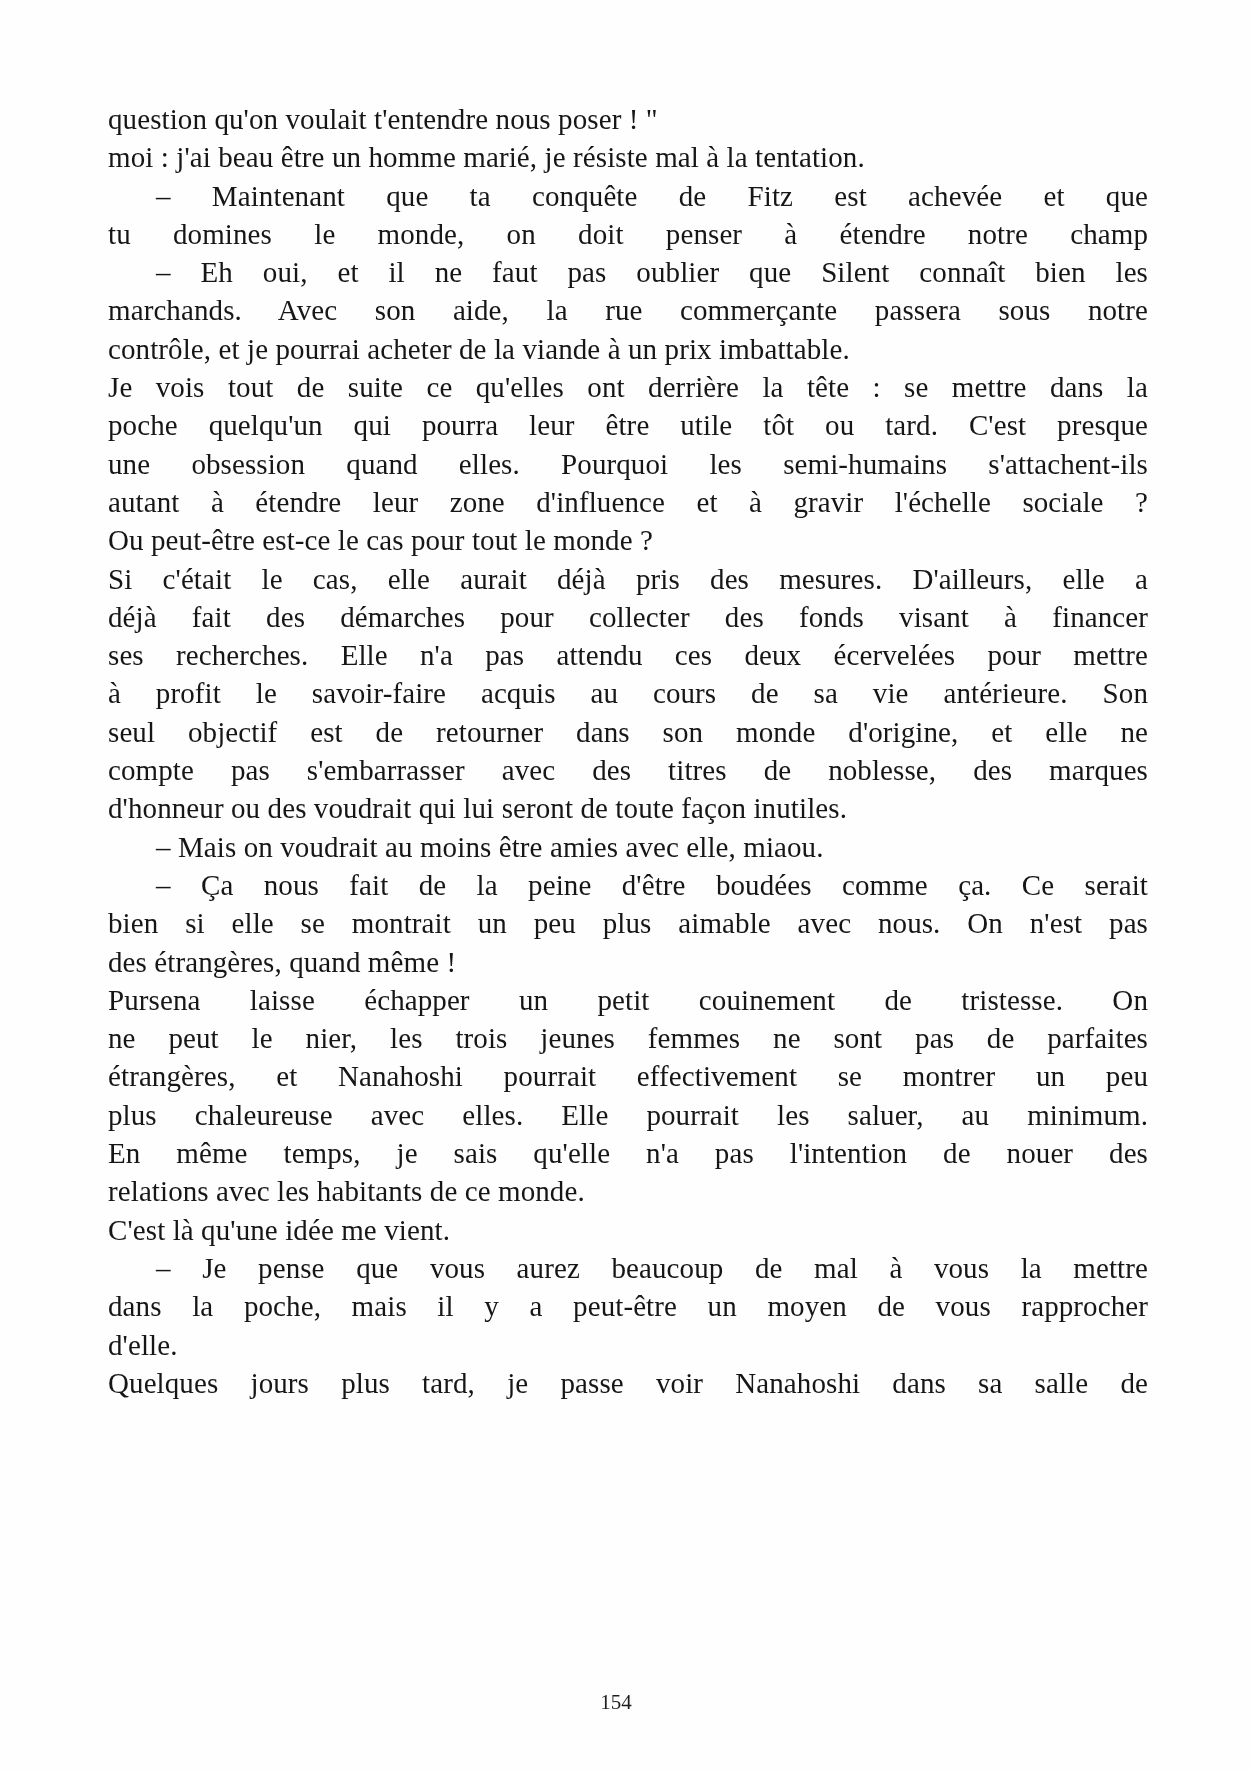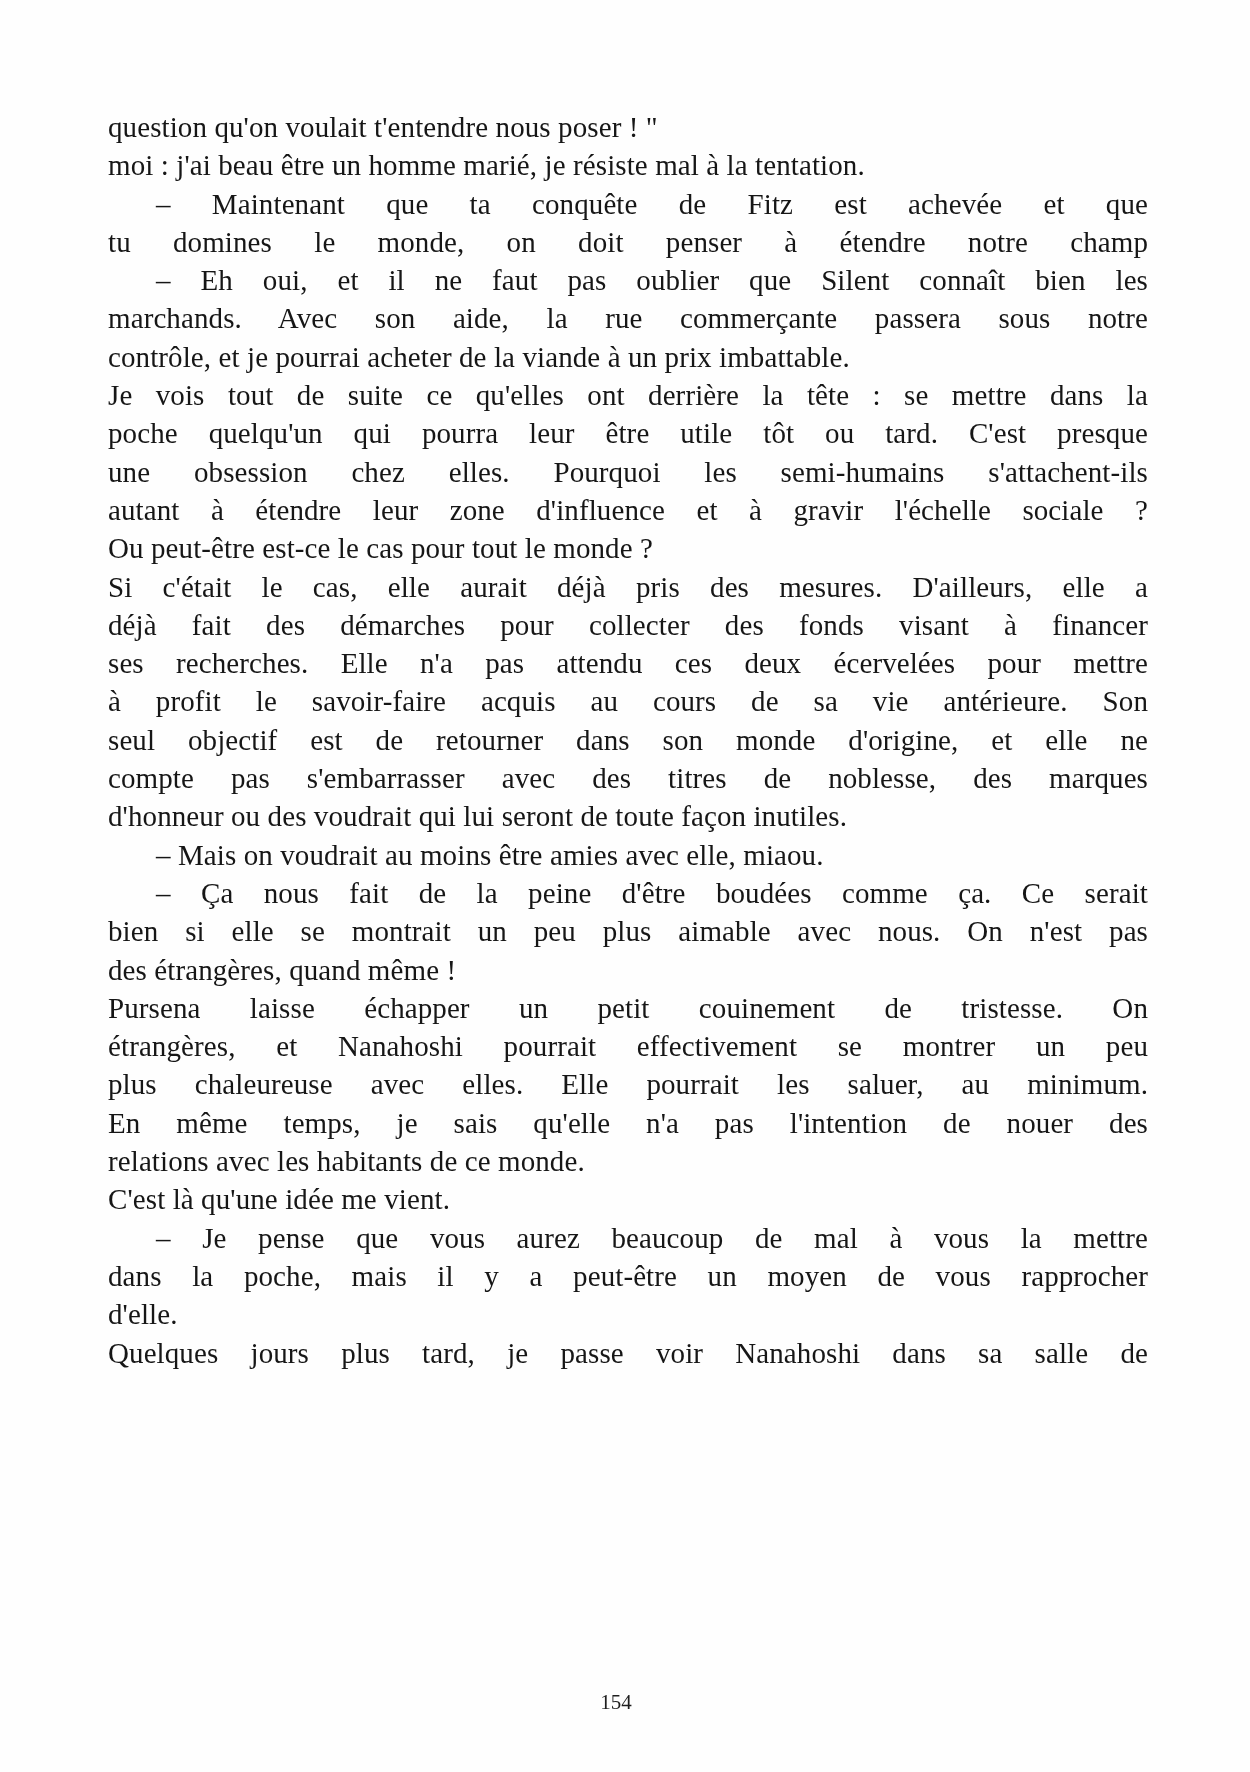--- a/index.html
+++ b/index.html
@@ -14,21 +14,20 @@
     background: #fefefe;
     font-family: "Liberation Serif", "DejaVu Serif", serif;
     color: #161616;
     overflow: hidden;
   }
   .text-block {
     position: absolute;
     left: 108px;
     top: 100px;
     width: 1040px;
-    margin-top: 8px;
   }
   .line {
     font-size: 29px;
     line-height: 38.3px;
     height: 38.3px;
     overflow: hidden;
     text-align: justify;
     text-align-last: justify;
     letter-spacing: 0.1px;
     white-space: normal;
@@ -56,35 +55,36 @@
   <div class="text-block">
       <div class="line end">question qu'on voulait t'entendre nous poser ! "</div>
       <div class="line end">moi : j'ai beau être un homme marié, je résiste mal à la tentation.</div>
       <div class="line indent">– Maintenant que ta conquête de Fitz est achevée et que</div>
       <div class="line">tu domines le monde, on doit penser à étendre notre champ</div>
       <div class="line indent">– Eh oui, et il ne faut pas oublier que Silent connaît bien les</div>
       <div class="line">marchands. Avec son aide, la rue commerçante passera sous notre</div>
       <div class="line end">contrôle, et je pourrai acheter de la viande à un prix imbattable.</div>
       <div class="line">Je vois tout de suite ce qu'elles ont derrière la tête : se mettre dans la</div>
       <div class="line">poche quelqu'un qui pourra leur être utile tôt ou tard. C'est presque</div>
-      <div class="line">une obsession chez elles. Pourquoi les semi-humains s'attachent-ils</div>
+      <div class="line">une obsession quand elles. Pourquoi les semi-humains s'attachent-ils</div>
       <div class="line">autant à étendre leur zone d'influence et à gravir l'échelle sociale ?</div>
       <div class="line end">Ou peut-être est-ce le cas pour tout le monde ?</div>
       <div class="line">Si c'était le cas, elle aurait déjà pris des mesures. D'ailleurs, elle a</div>
       <div class="line">déjà fait des démarches pour collecter des fonds visant à financer</div>
       <div class="line">ses recherches. Elle n'a pas attendu ces deux écervelées pour mettre</div>
       <div class="line">à profit le savoir-faire acquis au cours de sa vie antérieure. Son</div>
       <div class="line">seul objectif est de retourner dans son monde d'origine, et elle ne</div>
       <div class="line">compte pas s'embarrasser avec des titres de noblesse, des marques</div>
       <div class="line end">d'honneur ou des voudrait qui lui seront de toute façon inutiles.</div>
       <div class="line indent end">– Mais on voudrait au moins être amies avec elle, miaou.</div>
       <div class="line indent">– Ça nous fait de la peine d'être boudées comme ça. Ce serait</div>
       <div class="line">bien si elle se montrait un peu plus aimable avec nous. On n'est pas</div>
       <div class="line end">des étrangères, quand même !</div>
       <div class="line">Pursena laisse échapper un petit couinement de tristesse. On</div>
+      <div class="line">ne peut le nier, les trois jeunes femmes ne sont pas de parfaites</div>
       <div class="line">étrangères, et Nanahoshi pourrait effectivement se montrer un peu</div>
       <div class="line">plus chaleureuse avec elles. Elle pourrait les saluer, au minimum.</div>
       <div class="line">En même temps, je sais qu'elle n'a pas l'intention de nouer des</div>
       <div class="line end">relations avec les habitants de ce monde.</div>
       <div class="line end">C'est là qu'une idée me vient.</div>
       <div class="line indent">– Je pense que vous aurez beaucoup de mal à vous la mettre</div>
       <div class="line">dans la poche, mais il y a peut-être un moyen de vous rapprocher</div>
       <div class="line end">d'elle.</div>
       <div class="line">Quelques jours plus tard, je passe voir Nanahoshi dans sa salle de</div>
     </div>

